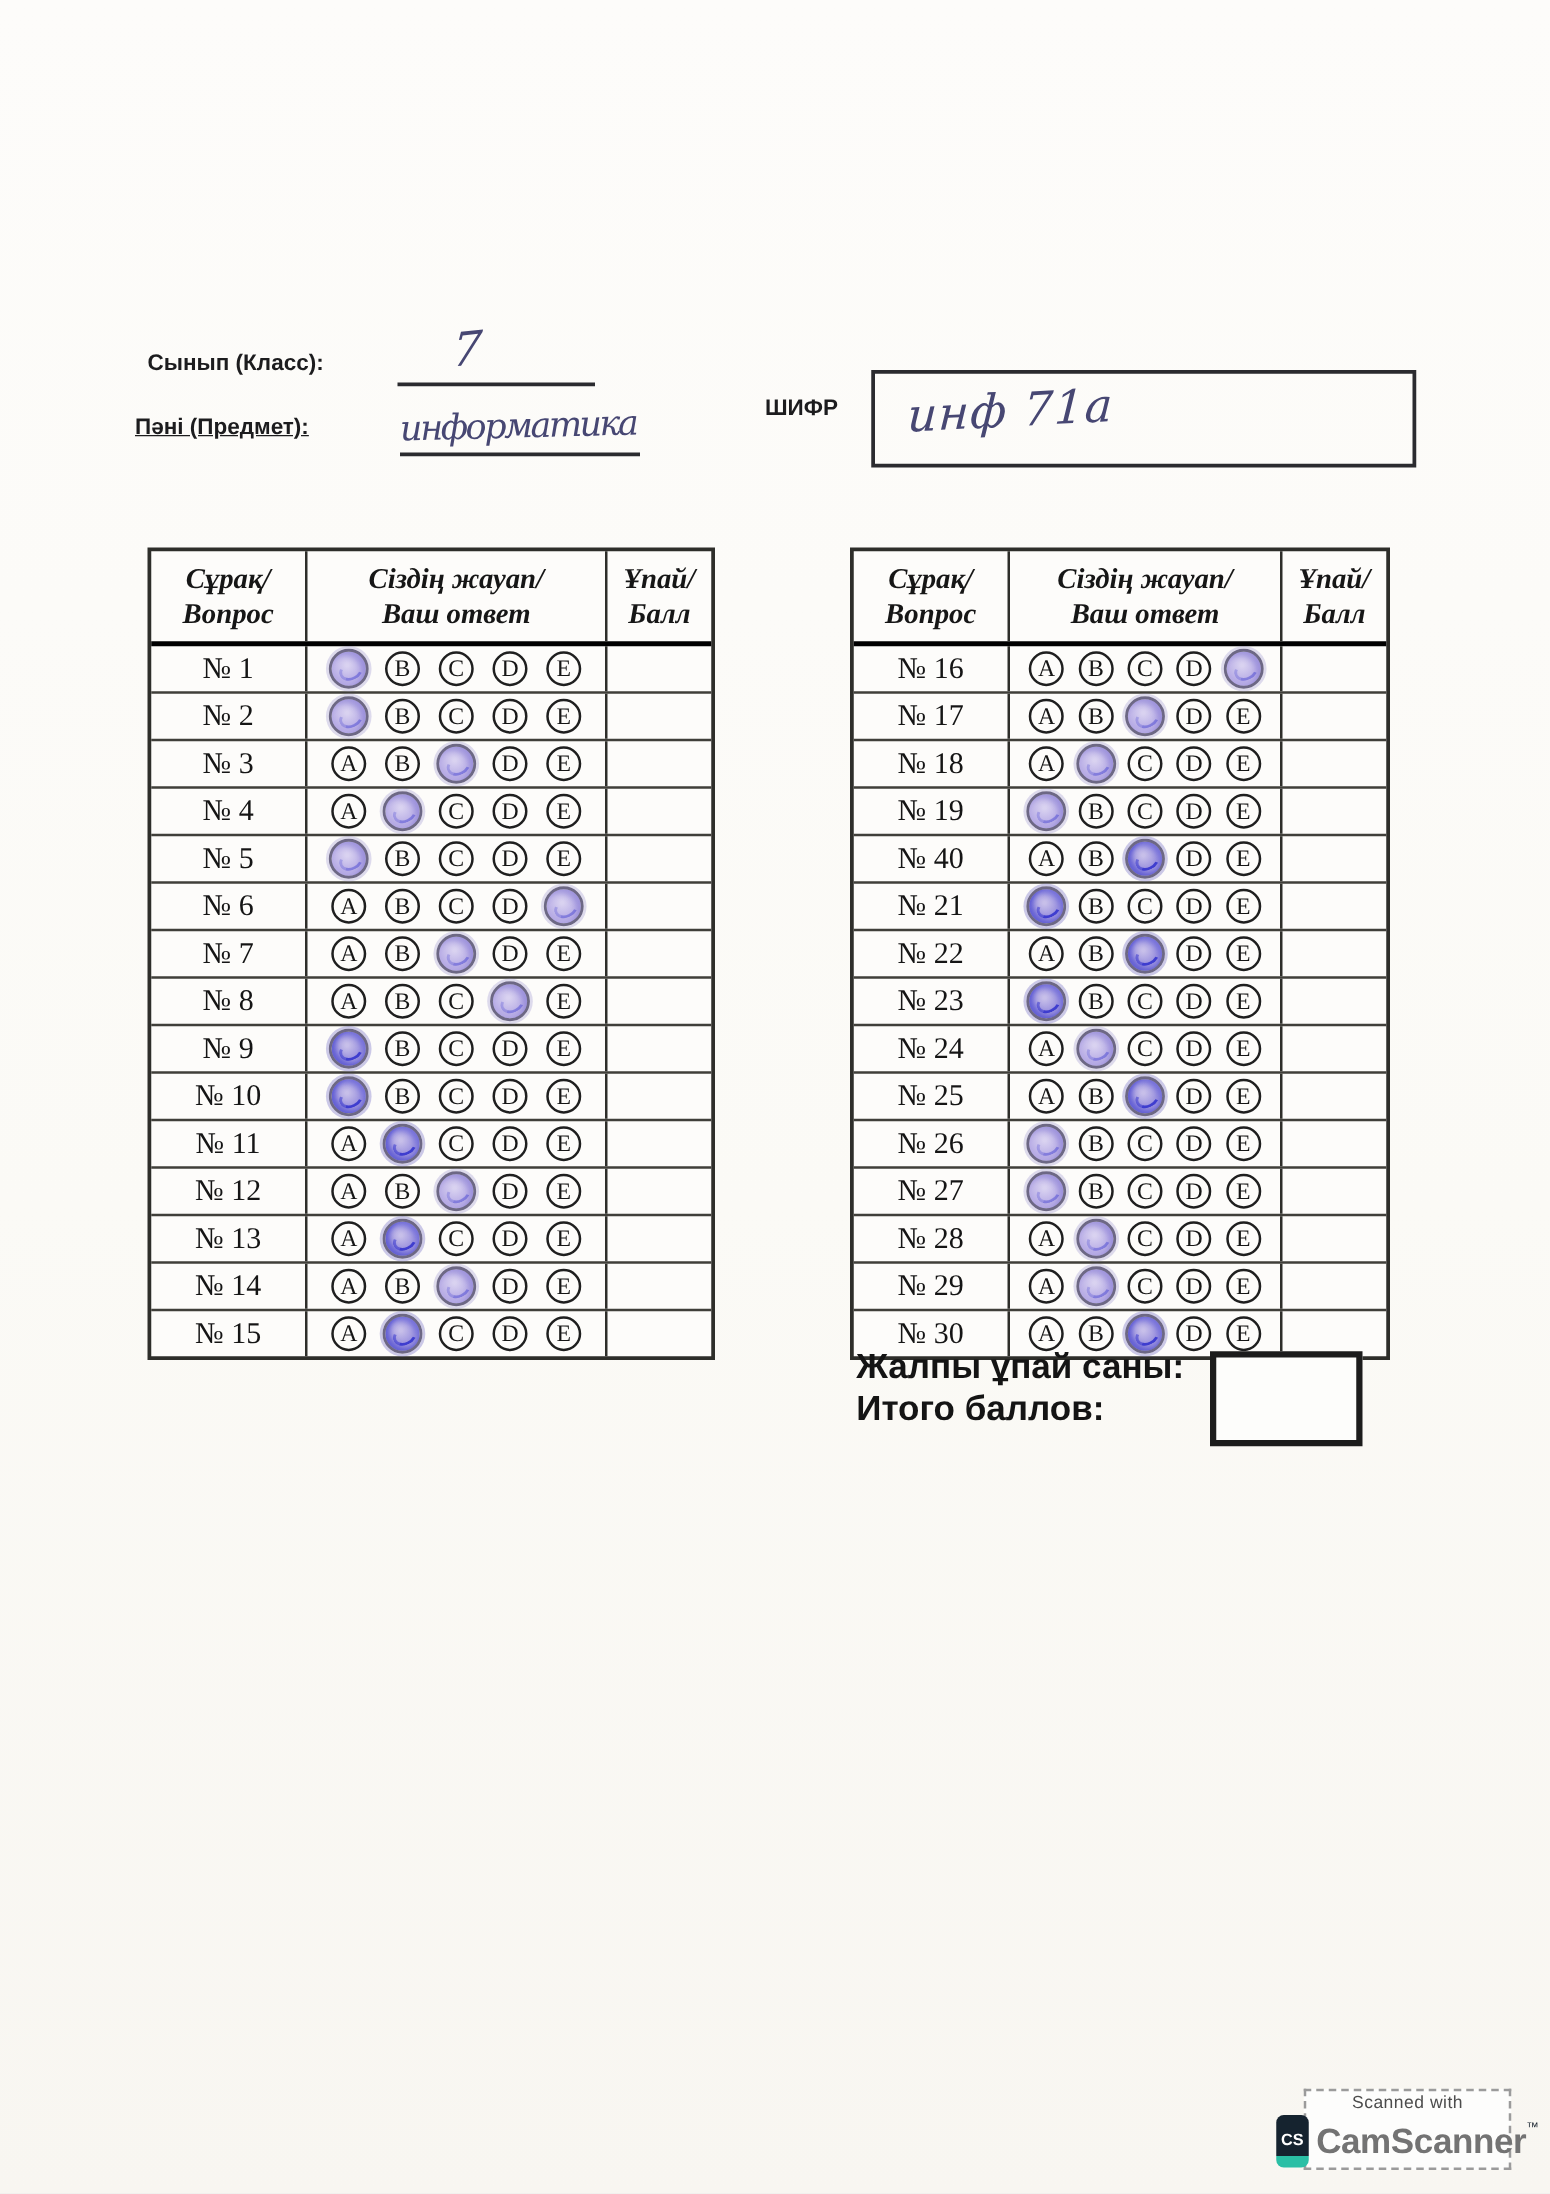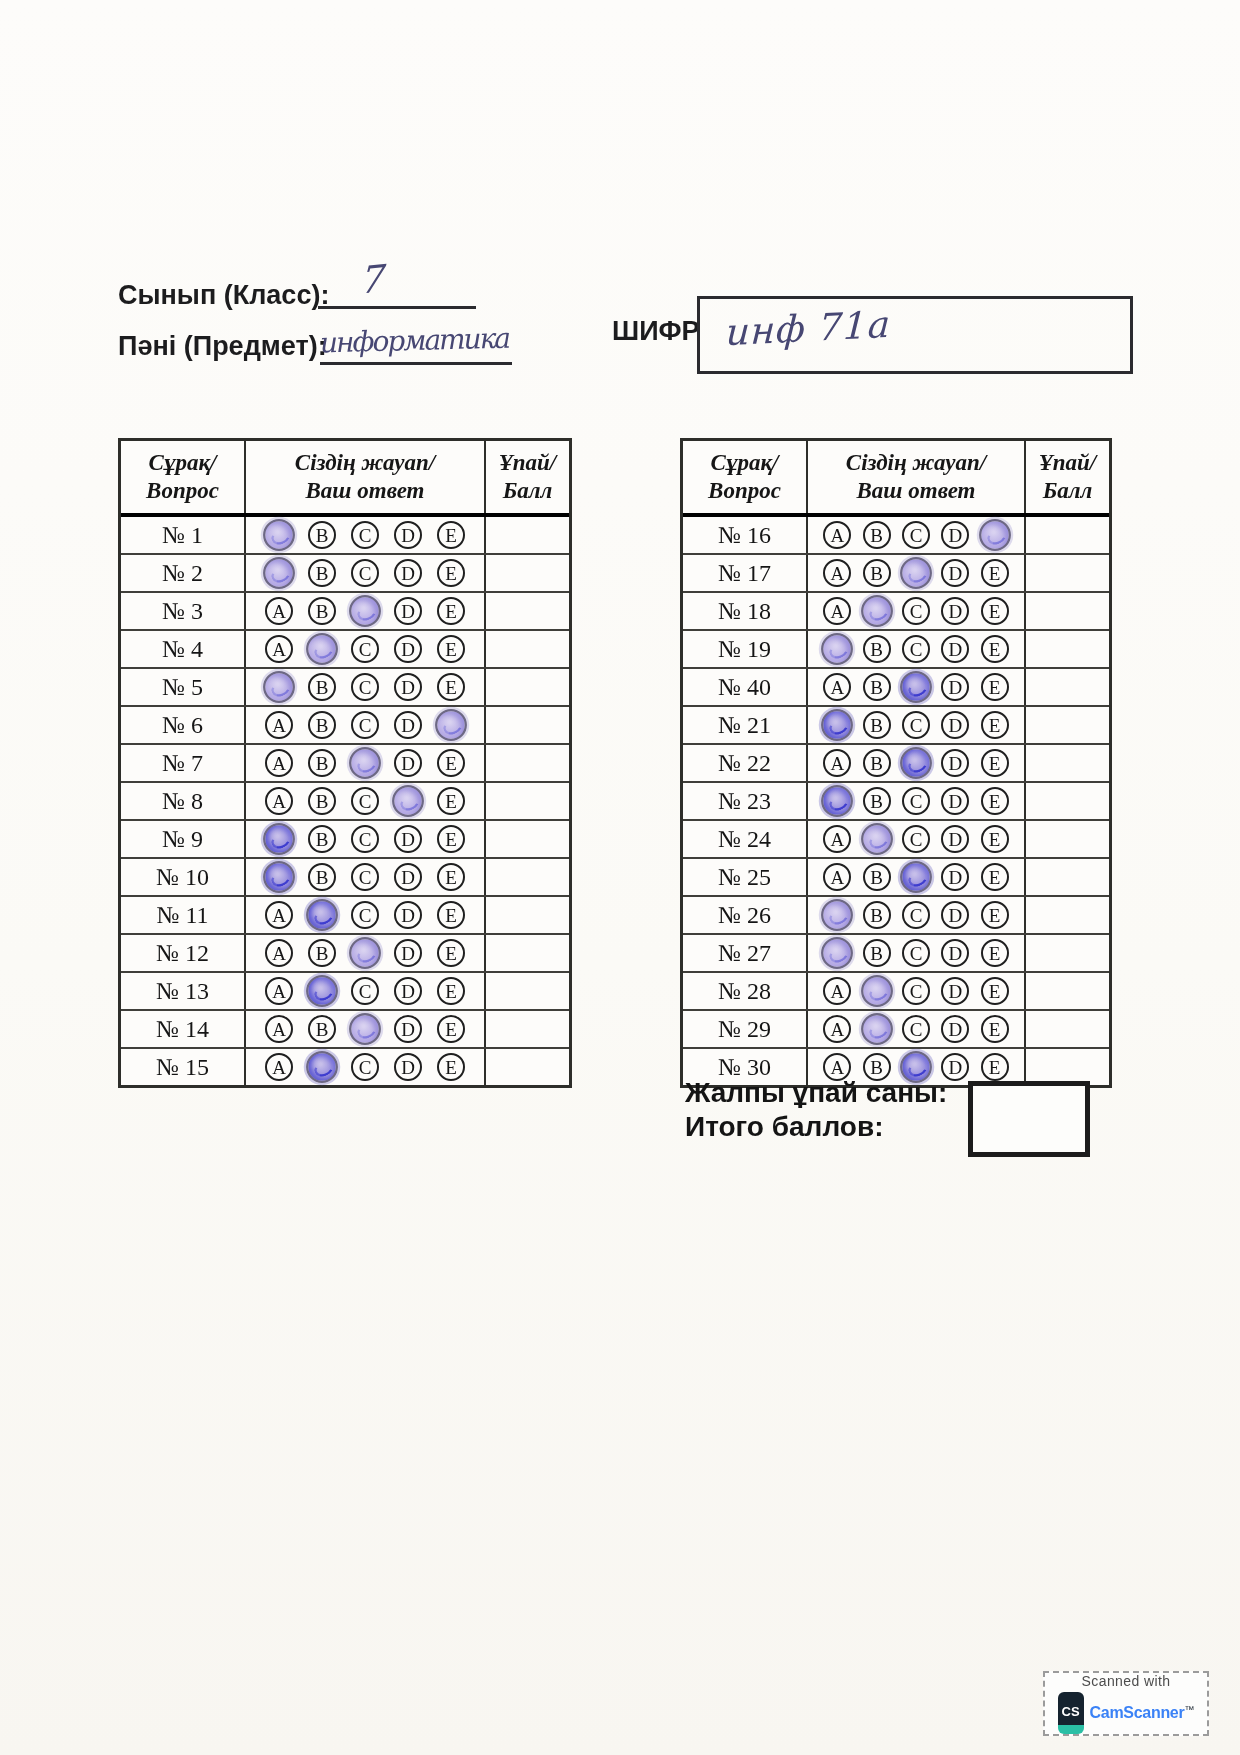--- a/index.html
+++ b/index.html
@@ -7,23 +7,23 @@
     position:relative;
     width:1240px;height:1755px;
     margin:0 auto;
     background:linear-gradient(180deg,#fdfcfa 0%,#fbfaf6 55%,#f8f6f1 100%);
     font-family:"Liberation Sans",sans-serif;
     color:#1e1e1e;
     overflow:hidden;
   }
 
   
-  .fld-label{position:absolute;font-size:27px;font-weight:700;color:#1c1c1e;}
+  .fld-label{position:absolute;font-size:18px;font-weight:700;color:#1c1c1e;}
   #class-label{left:118px;top:280px;}
-  #subject-label{left:118px;top:331px;}
+  #subject-label{left:108px;top:331px;text-decoration:underline;}
   .blank-line{position:absolute;border-bottom:3px solid #2b2b2f;}
   #class-line{left:318px;top:258px;width:158px;height:48px;}
   #subject-line{left:320px;top:312px;width:192px;height:50px;}
   .hand{
     font-family:"DejaVu Serif",serif;
     font-style:italic;
     color:#474773;
     white-space:nowrap;
   }
   #class-line .hand{position:absolute;left:44px;top:0px;font-size:37px;transform:rotate(-6deg) skewX(-10deg);}
@@ -121,21 +121,21 @@
     display:flex;flex-direction:column;align-items:center;justify-content:center;gap:3px;
   }
   #cs-badge .scanned{font-size:14px;color:#4c4c4c;letter-spacing:.4px;}
   #cs-brand-row{display:flex;align-items:center;gap:6px;}
   #cs-icon{
     width:26px;height:42px;border-radius:6px;
     background:linear-gradient(180deg,#15232f 0%,#15232f 78%,#2abfa5 78%,#2abfa5 100%);
     color:#ffffff;font-size:13px;font-weight:700;
     display:flex;align-items:center;justify-content:center;padding-bottom:4px;box-sizing:border-box;
   }
-  #cs-brand{font-size:16px;font-weight:700;color:#3b82f6;letter-spacing:-.3px;}
+  #cs-brand{font-size:28px;font-weight:700;color:#737373;letter-spacing:-.3px;}
   sup.tm{font-size:10px;color:#141f2b;vertical-align:top;}
 </style>
 </head>
 <body>
 
 <div class="page">
 
   <span class="fld-label" id="class-label">Сынып (Класс):</span>
   <span class="blank-line" id="class-line">
     <span class="hand">7</span>

